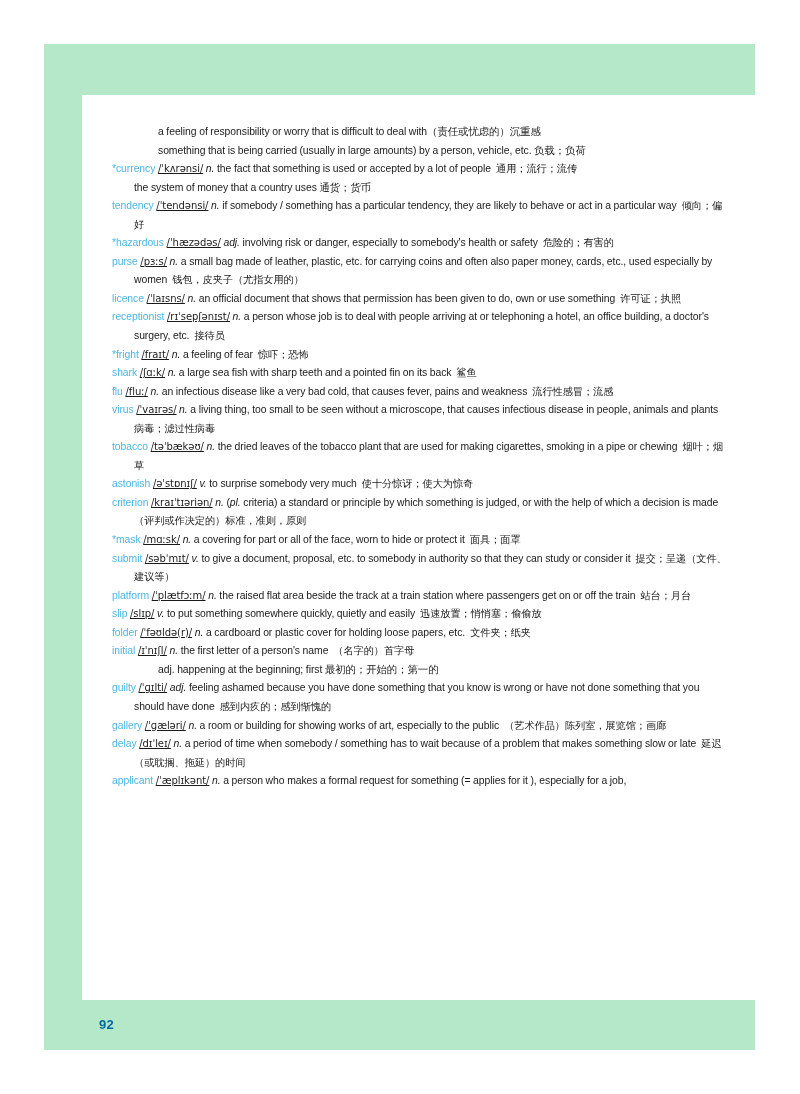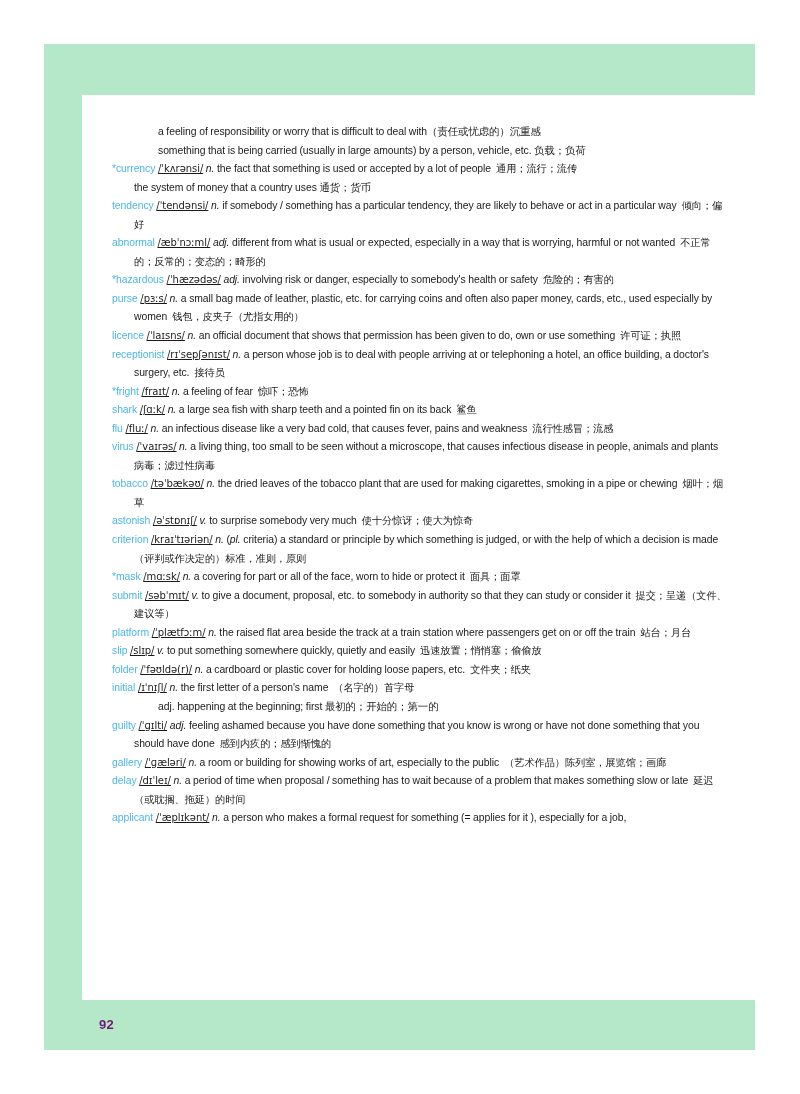--- a/index.html
+++ b/index.html
@@ -95,56 +95,55 @@
     width: 711px;
     height: 50px;
     background: #b5e8c9;
   }
   #page-number {
     position: absolute;
     left: 99px;
     top: 1017px;
     font-size: 13px;
     font-weight: bold;
-    color: #701a75;
+    color: #0369a1;
     letter-spacing: 0.2px;
   }
 </style>
 </head>
 <body>
 
 <div id="page-frame"></div>
 
 <div id="content-panel">
   <div id="entries">
       <p class="entry sense">a feeling of responsibility or worry that is difficult to deal with（责任或忧虑的）沉重感</p>
       <p class="entry sense">something that is being carried (usually in large amounts) by a person, vehicle, etc. 负载；负荷</p>
       <p class="entry"><span class="hw">*</span><span class="hw">currency</span> <span class="ipa">/ˈkʌrənsi/</span> <span class="pos">n.</span> <span>the fact that something is used or accepted by a lot of people</span><span class="gap"></span><span class="cn">通用；流行；流传</span></p>
       <p class="entry cont">the system of money that a country uses 通货；货币</p>
       <p class="entry"><span class="hw">tendency</span> <span class="ipa">/ˈtendənsi/</span> <span class="pos">n.</span> <span>if somebody / something has a particular tendency, they are likely to behave or act in a particular way</span><span class="gap"></span><span class="cn">倾向；偏好</span></p>
-      <p class="entry"><span class="hw">abnormal</span> <span class="ipa">/æbˈnɔːml/</span> <span class="pos">adj.</span> <span>different from what is usual or expected, especially in a way that is worrying, harmful or not wanted</span><span class="gap"></span><span class="cn">不正常的；反常的；变态的；畸形的</span></p>
       <p class="entry"><span class="hw">*</span><span class="hw">hazardous</span> <span class="ipa">/ˈhæzədəs/</span> <span class="pos">adj.</span> <span>involving risk or danger, especially to somebody's health or safety</span><span class="gap"></span><span class="cn">危险的；有害的</span></p>
       <p class="entry"><span class="hw">purse</span> <span class="ipa">/pɜːs/</span> <span class="pos">n.</span> <span>a small bag made of leather, plastic, etc. for carrying coins and often also paper money, cards, etc., used especially by women</span><span class="gap"></span><span class="cn">钱包，皮夹子（尤指女用的）</span></p>
       <p class="entry"><span class="hw">licence</span> <span class="ipa">/ˈlaɪsns/</span> <span class="pos">n.</span> <span>an official document that shows that permission has been given to do, own or use something</span><span class="gap"></span><span class="cn">许可证；执照</span></p>
       <p class="entry"><span class="hw">receptionist</span> <span class="ipa">/rɪˈsepʃənɪst/</span> <span class="pos">n.</span> <span>a person whose job is to deal with people arriving at or telephoning a hotel, an office building, a doctor's surgery, etc.</span><span class="gap"></span><span class="cn">接待员</span></p>
       <p class="entry"><span class="hw">*</span><span class="hw">fright</span> <span class="ipa">/fraɪt/</span> <span class="pos">n.</span> <span>a feeling of fear</span><span class="gap"></span><span class="cn">惊吓；恐怖</span></p>
       <p class="entry"><span class="hw">shark</span> <span class="ipa">/ʃɑːk/</span> <span class="pos">n.</span> <span>a large sea fish with sharp teeth and a pointed fin on its back</span><span class="gap"></span><span class="cn">鲨鱼</span></p>
       <p class="entry"><span class="hw">flu</span> <span class="ipa">/fluː/</span> <span class="pos">n.</span> <span>an infectious disease like a very bad cold, that causes fever, pains and weakness</span><span class="gap"></span><span class="cn">流行性感冒；流感</span></p>
       <p class="entry"><span class="hw">virus</span> <span class="ipa">/ˈvaɪrəs/</span> <span class="pos">n.</span> <span>a living thing, too small to be seen without a microscope, that causes infectious disease in people, animals and plants</span><span class="gap"></span><span class="cn">病毒；滤过性病毒</span></p>
       <p class="entry"><span class="hw">tobacco</span> <span class="ipa">/təˈbækəʊ/</span> <span class="pos">n.</span> <span>the dried leaves of the tobacco plant that are used for making cigarettes, smoking in a pipe or chewing</span><span class="gap"></span><span class="cn">烟叶；烟草</span></p>
       <p class="entry"><span class="hw">astonish</span> <span class="ipa">/əˈstɒnɪʃ/</span> <span class="pos">v.</span> <span>to surprise somebody very much</span><span class="gap"></span><span class="cn">使十分惊讶；使大为惊奇</span></p>
       <p class="entry"><span class="hw">criterion</span> <span class="ipa">/kraɪˈtɪəriən/</span> <span class="pos">n.</span> <span>(<span class="pos">pl.</span> criteria)</span> <span>a standard or principle by which something is judged, or with the help of which a decision is made</span><span class="gap"></span><span class="cn">（评判或作决定的）标准，准则，原则</span></p>
       <p class="entry"><span class="hw">*</span><span class="hw">mask</span> <span class="ipa">/mɑːsk/</span> <span class="pos">n.</span> <span>a covering for part or all of the face, worn to hide or protect it</span><span class="gap"></span><span class="cn">面具；面罩</span></p>
       <p class="entry"><span class="hw">submit</span> <span class="ipa">/səbˈmɪt/</span> <span class="pos">v.</span> <span>to give a document, proposal, etc. to somebody in authority so that they can study or consider it</span><span class="gap"></span><span class="cn">提交；呈递（文件、建议等）</span></p>
       <p class="entry"><span class="hw">platform</span> <span class="ipa">/ˈplætfɔːm/</span> <span class="pos">n.</span> <span>the raised flat area beside the track at a train station where passengers get on or off the train</span><span class="gap"></span><span class="cn">站台；月台</span></p>
       <p class="entry"><span class="hw">slip</span> <span class="ipa">/slɪp/</span> <span class="pos">v.</span> <span>to put something somewhere quickly, quietly and easily</span><span class="gap"></span><span class="cn">迅速放置；悄悄塞；偷偷放</span></p>
       <p class="entry"><span class="hw">folder</span> <span class="ipa">/ˈfəʊldə(r)/</span> <span class="pos">n.</span> <span>a cardboard or plastic cover for holding loose papers, etc.</span><span class="gap"></span><span class="cn">文件夹；纸夹</span></p>
       <p class="entry"><span class="hw">initial</span> <span class="ipa">/ɪˈnɪʃl/</span> <span class="pos">n.</span> <span>the first letter of a person's name</span><span class="gap"></span><span class="cn">（名字的）首字母</span></p>
       <p class="entry sense">adj. happening at the beginning; first 最初的；开始的；第一的</p>
       <p class="entry"><span class="hw">guilty</span> <span class="ipa">/ˈɡɪlti/</span> <span class="pos">adj.</span> <span>feeling ashamed because you have done something that you know is wrong or have not done something that you should have done</span><span class="gap"></span><span class="cn">感到内疚的；感到惭愧的</span></p>
       <p class="entry"><span class="hw">gallery</span> <span class="ipa">/ˈɡæləri/</span> <span class="pos">n.</span> <span>a room or building for showing works of art, especially to the public</span><span class="gap"></span><span class="cn">（艺术作品）陈列室，展览馆；画廊</span></p>
-      <p class="entry"><span class="hw">delay</span> <span class="ipa">/dɪˈleɪ/</span> <span class="pos">n.</span> <span>a period of time when proposal / something has to wait because of a problem that makes something slow or late</span><span class="gap"></span><span class="cn">延迟（或耽搁、拖延）的时间</span></p>
+      <p class="entry"><span class="hw">delay</span> <span class="ipa">/dɪˈleɪ/</span> <span class="pos">n.</span> <span>a period of time when somebody / something has to wait because of a problem that makes something slow or late</span><span class="gap"></span><span class="cn">延迟（或耽搁、拖延）的时间</span></p>
       <p class="entry"><span class="hw">applicant</span> <span class="ipa">/ˈæplɪkənt/</span> <span class="pos">n.</span> <span>a person who makes a formal request for something (= applies for it ), especially for a job,</span></p>
     </div>
 </div>
 
 <div id="footer-band"></div>
 <div id="page-number">92</div>
 
 </body></html>

